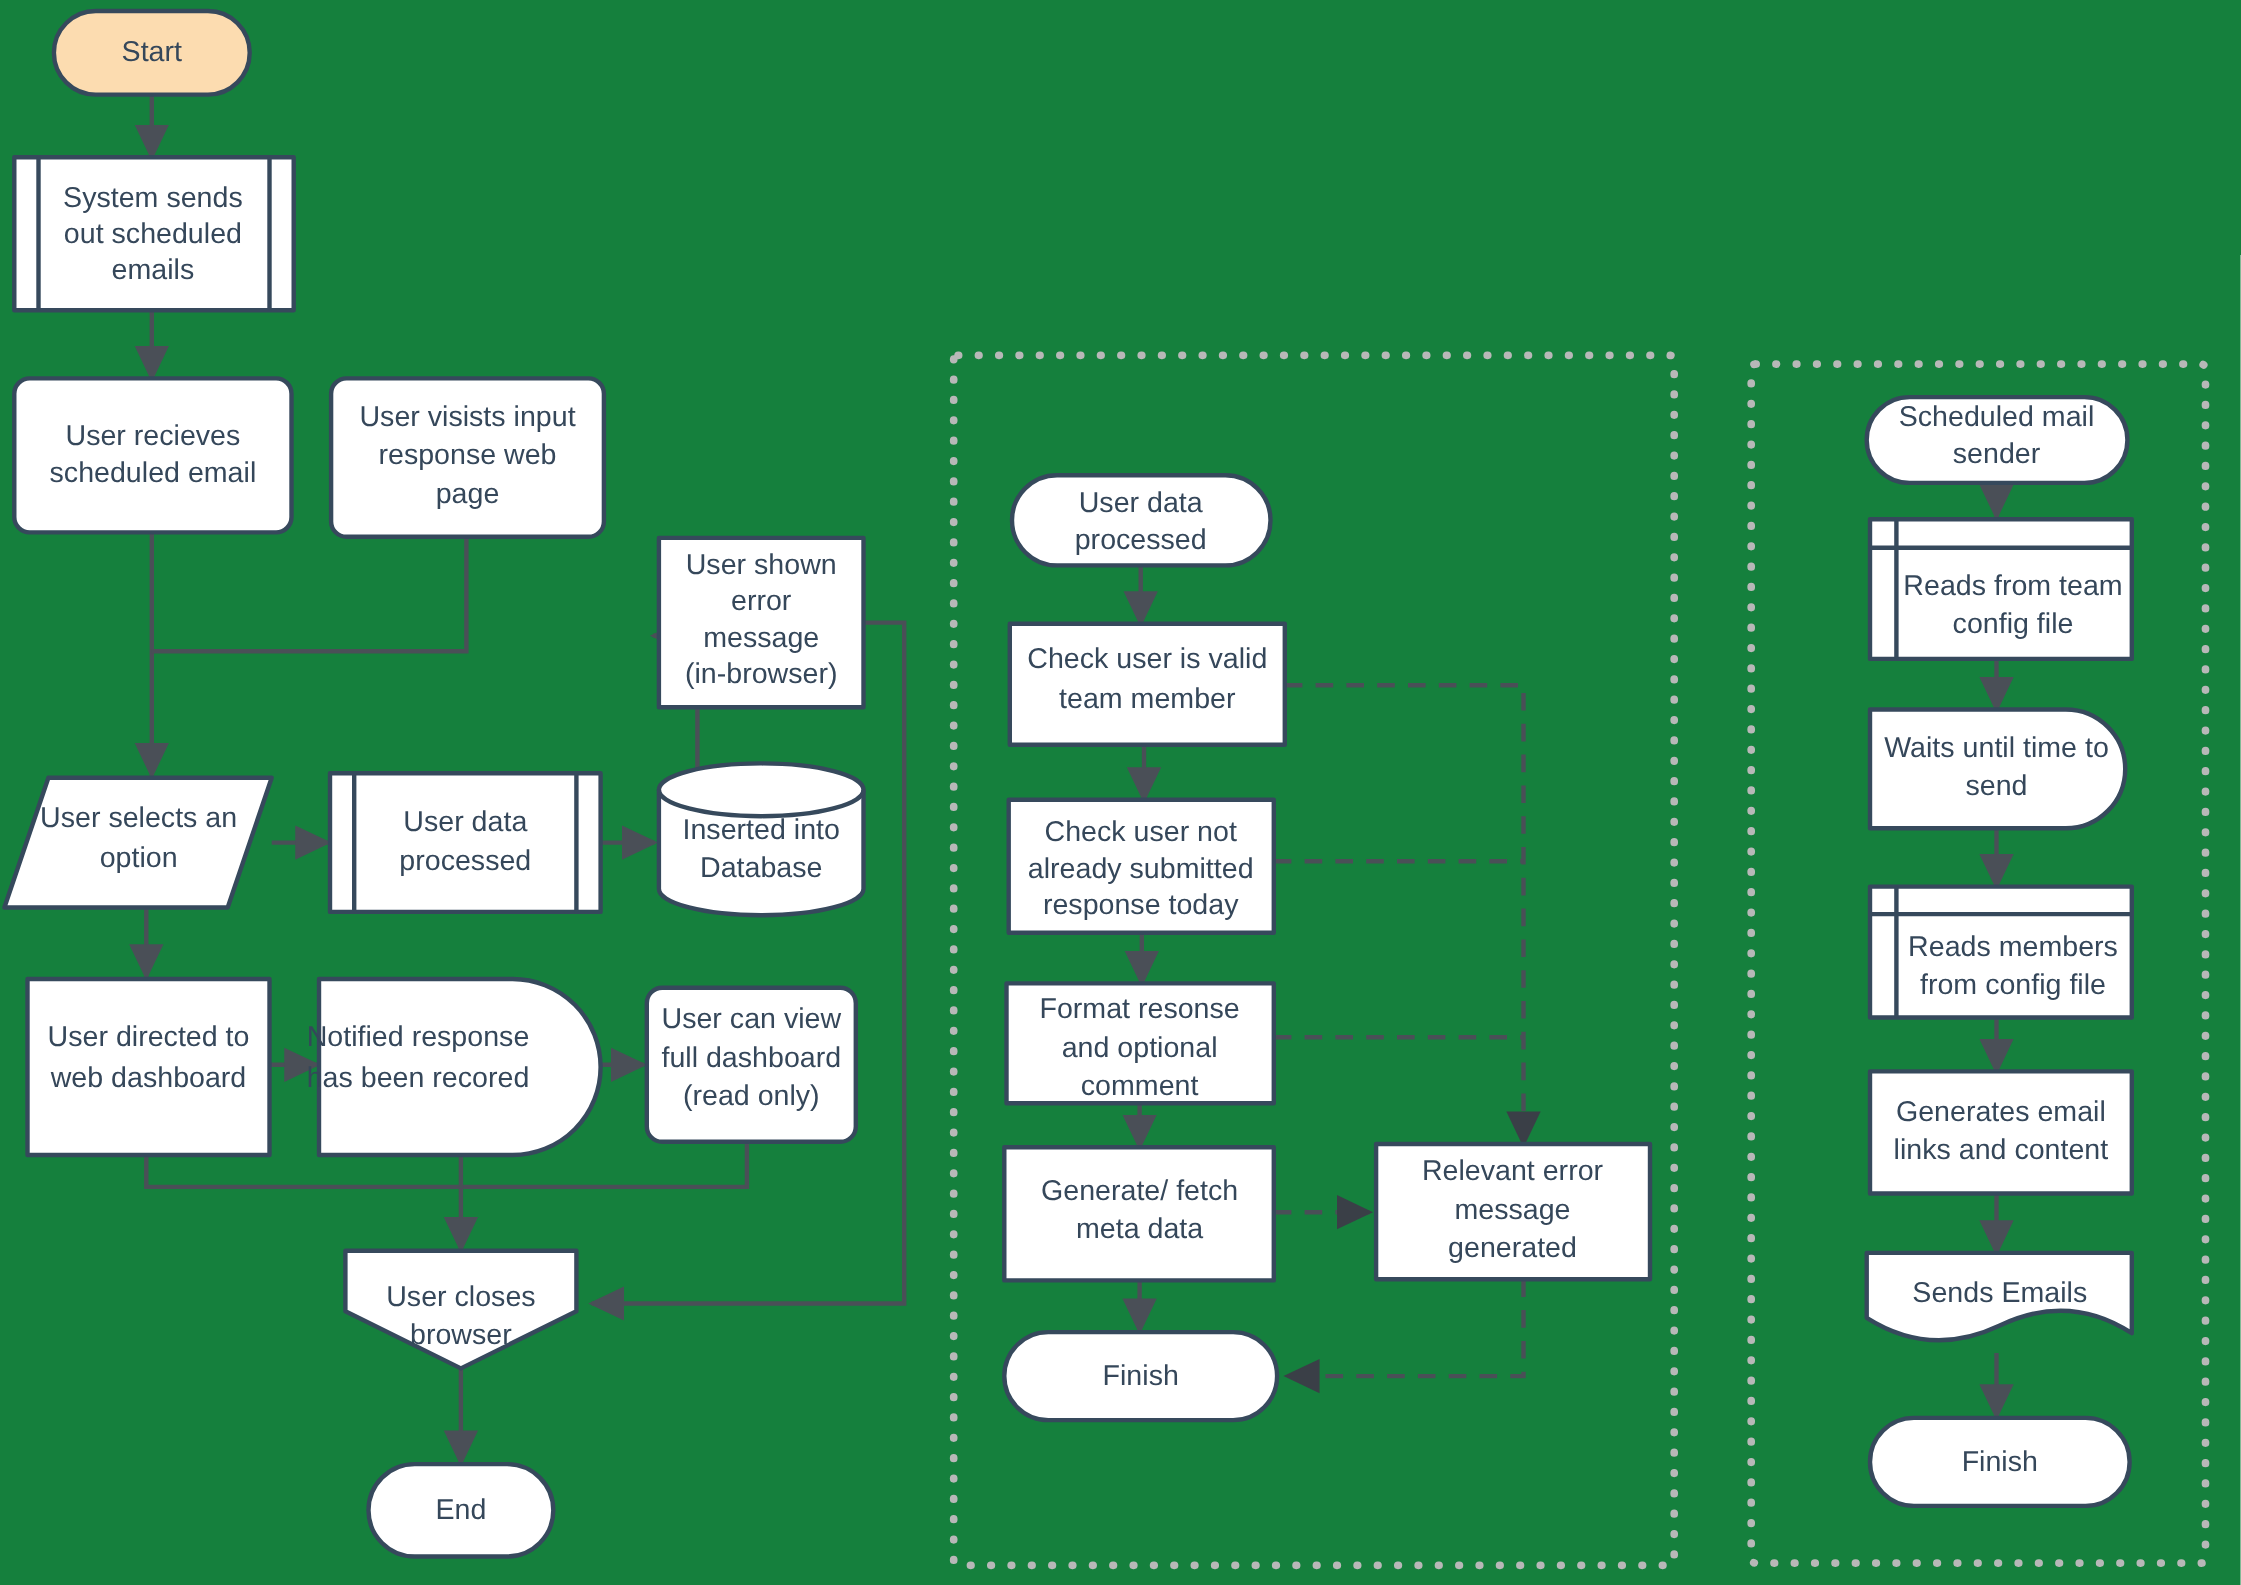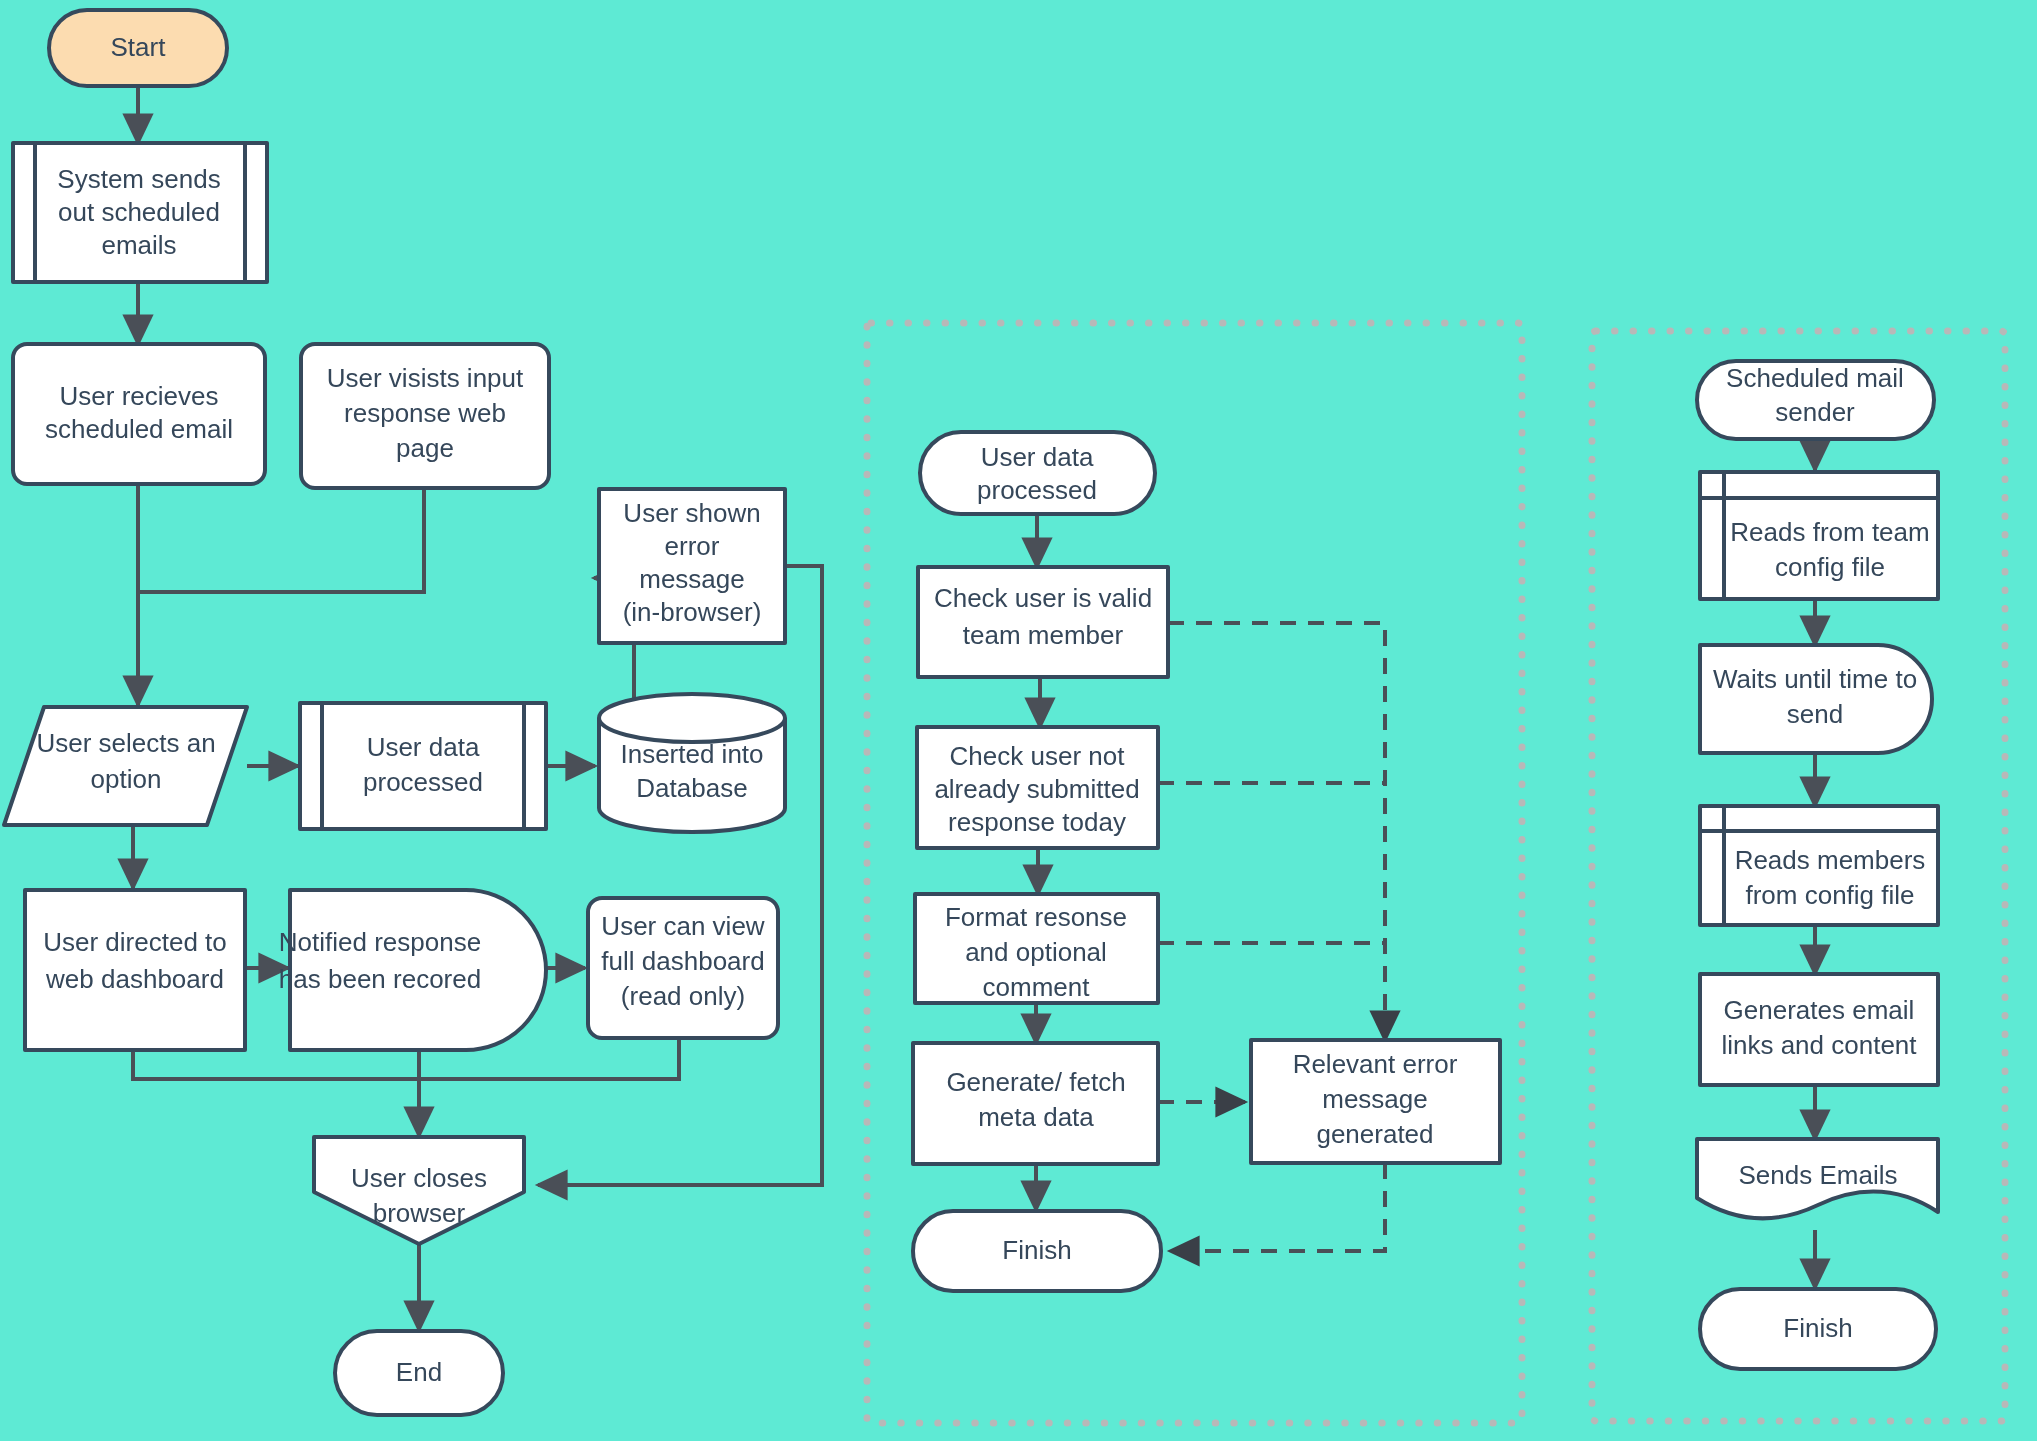--- a/index.html
+++ b/index.html
@@ -4,21 +4,21 @@
 <style>
   html, body {
     margin: 0;
     padding: 0;
     background: #ffffff;
   }
   #canvas {
     position: relative;
     width: 2037px;
     height: 1441px;
-    background: #5eead4;
+    background: #15803d;
     font-family: "Liberation Sans", sans-serif;
   }
   svg.flow {
     position: absolute;
     left: 0;
     top: 0;
     width: 2037px;
     height: 1441px;
     overflow: visible;
   }

